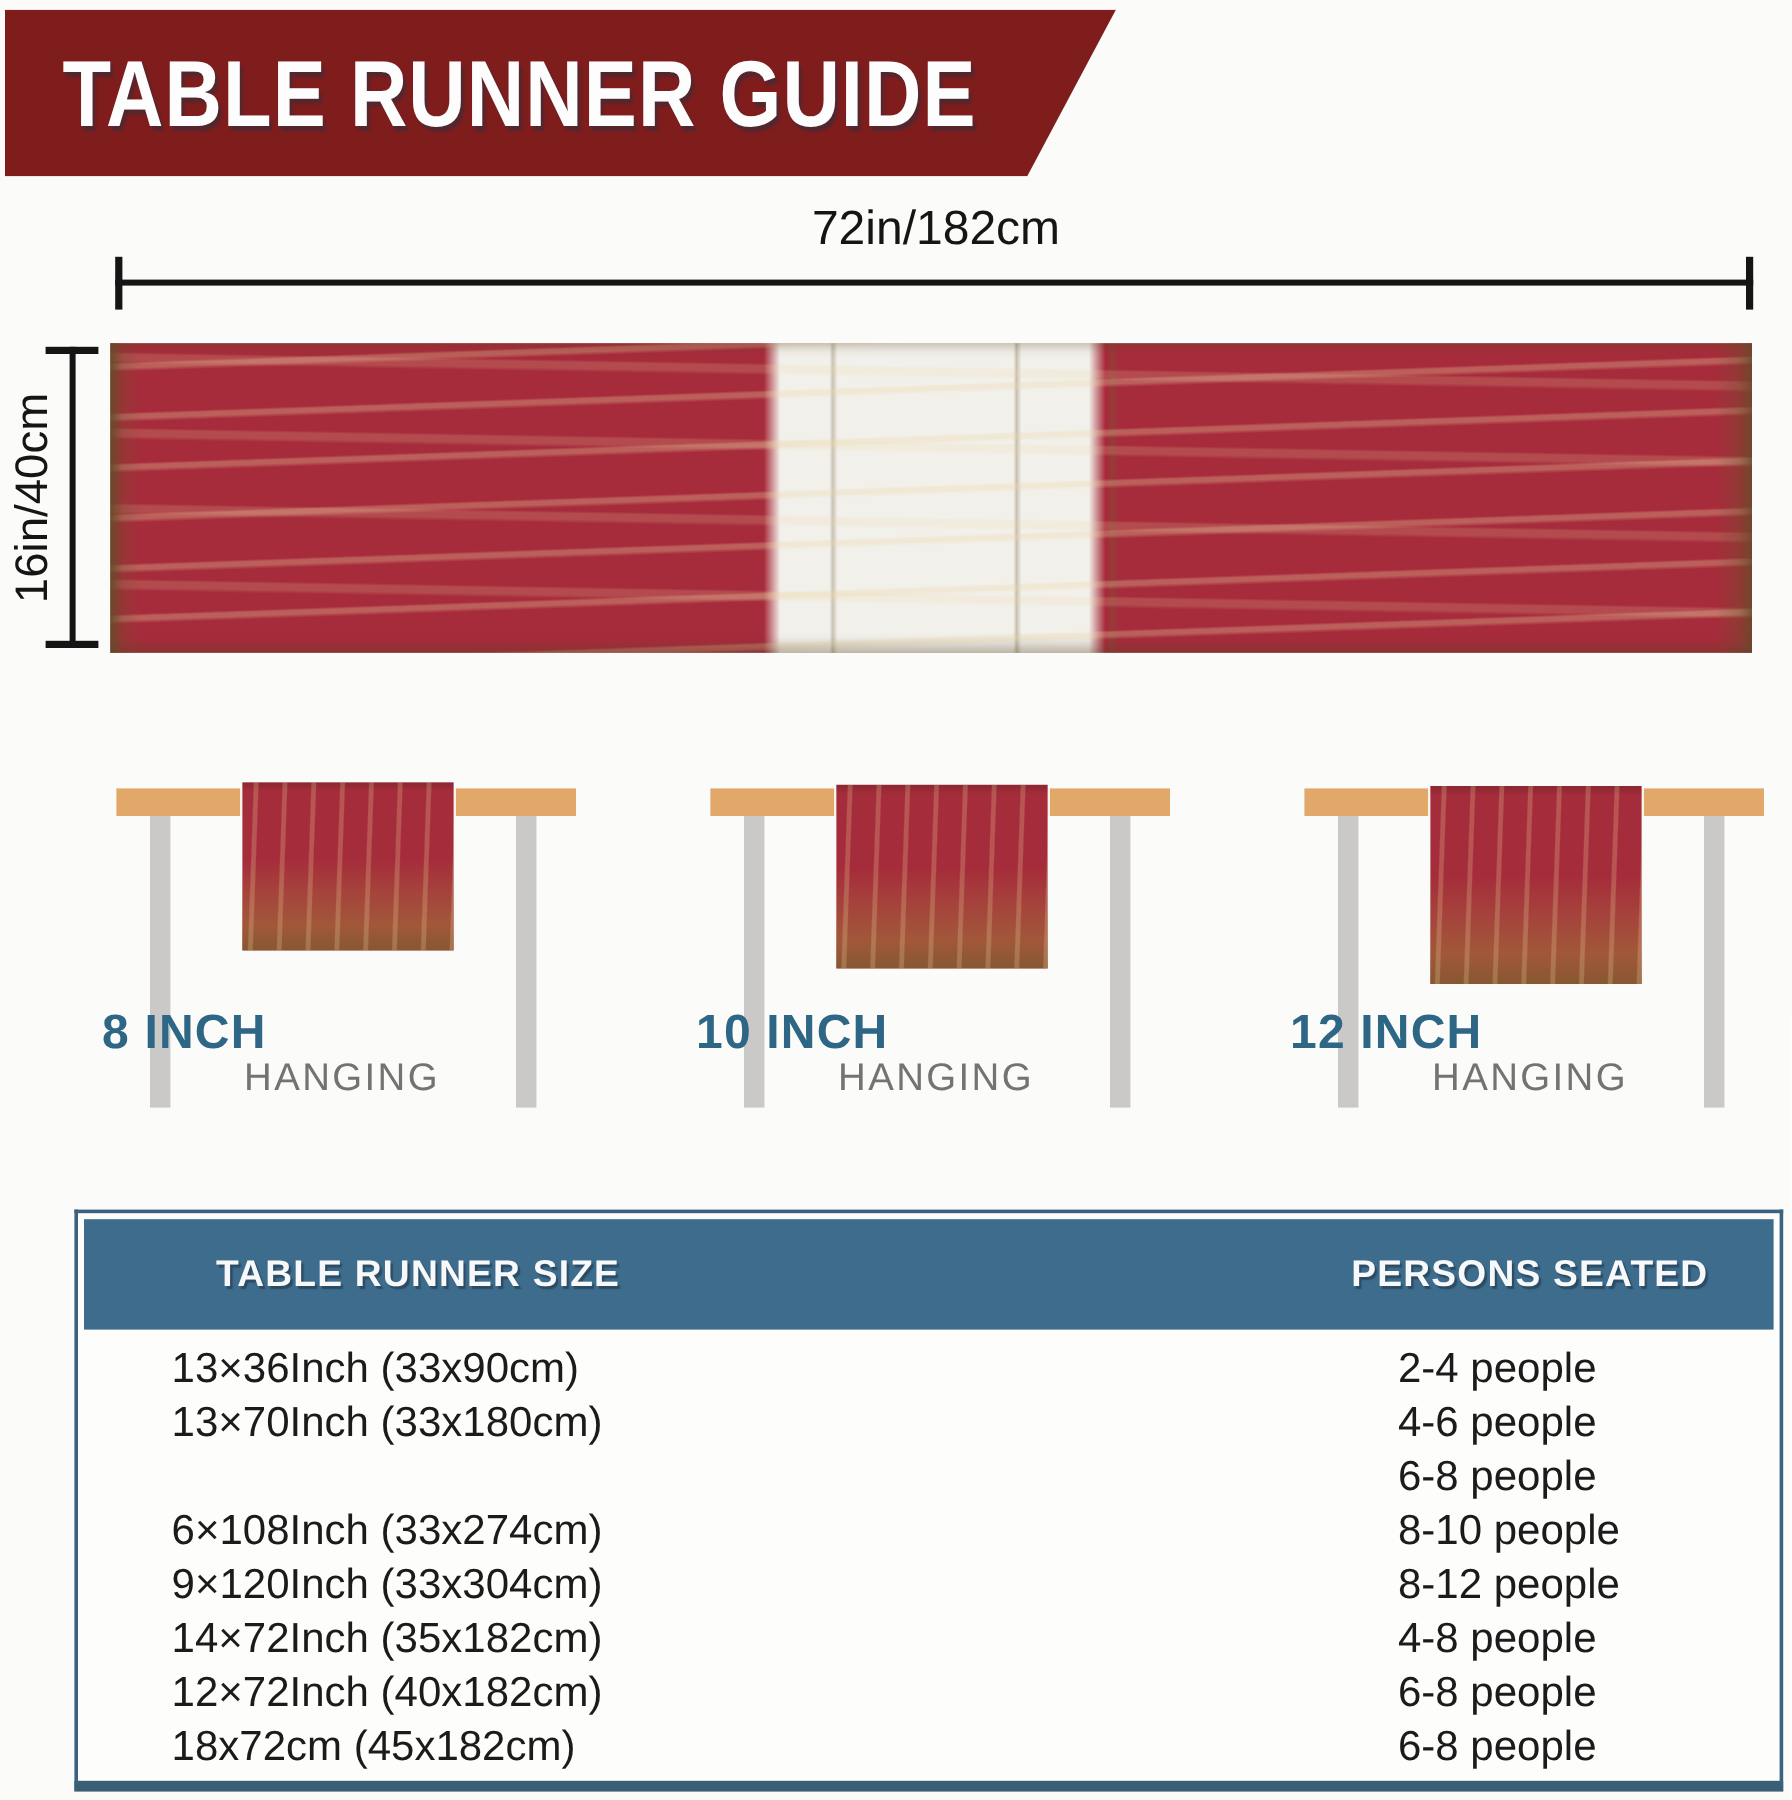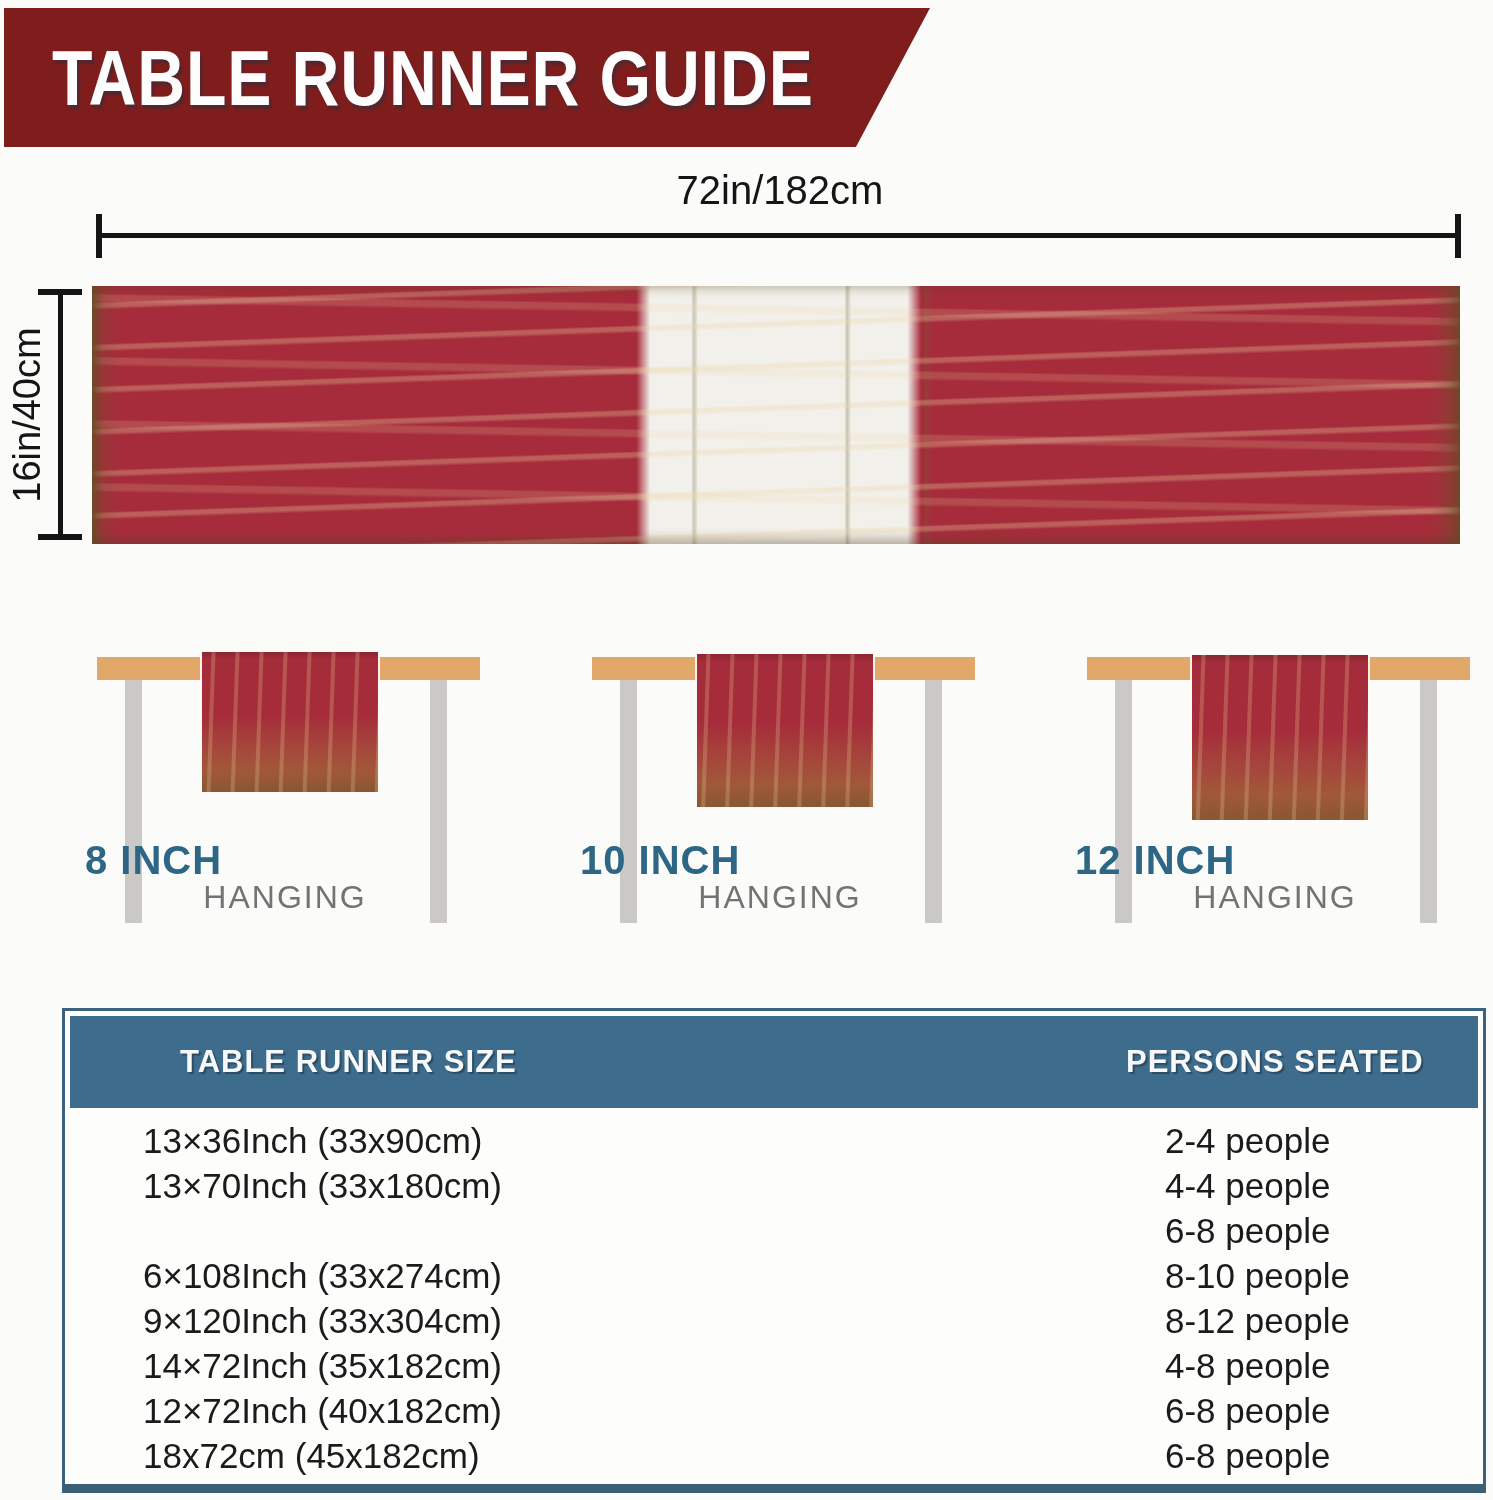--- a/index.html
+++ b/index.html
@@ -166,21 +166,21 @@
       <span class="col col1">TABLE RUNNER SIZE</span>
       <span class="col col2">PERSONS SEATED</span>
     </div>
     <div class="size-table-body">
       <div class="trow">
         <span class="tsize">13×36Inch (33x90cm)</span>
         <span class="tpeople">2-4 people</span>
       </div>
       <div class="trow">
         <span class="tsize">13×70Inch (33x180cm)</span>
-        <span class="tpeople">4-4 people</span>
+        <span class="tpeople">4-6 people</span>
       </div>
       <div class="trow">
         <span class="tpeople">6-8 people</span>
       </div>
       <div class="trow">
         <span class="tsize">6×108Inch (33x274cm)</span>
         <span class="tpeople">8-10 people</span>
       </div>
       <div class="trow">
         <span class="tsize">9×120Inch (33x304cm)</span>

